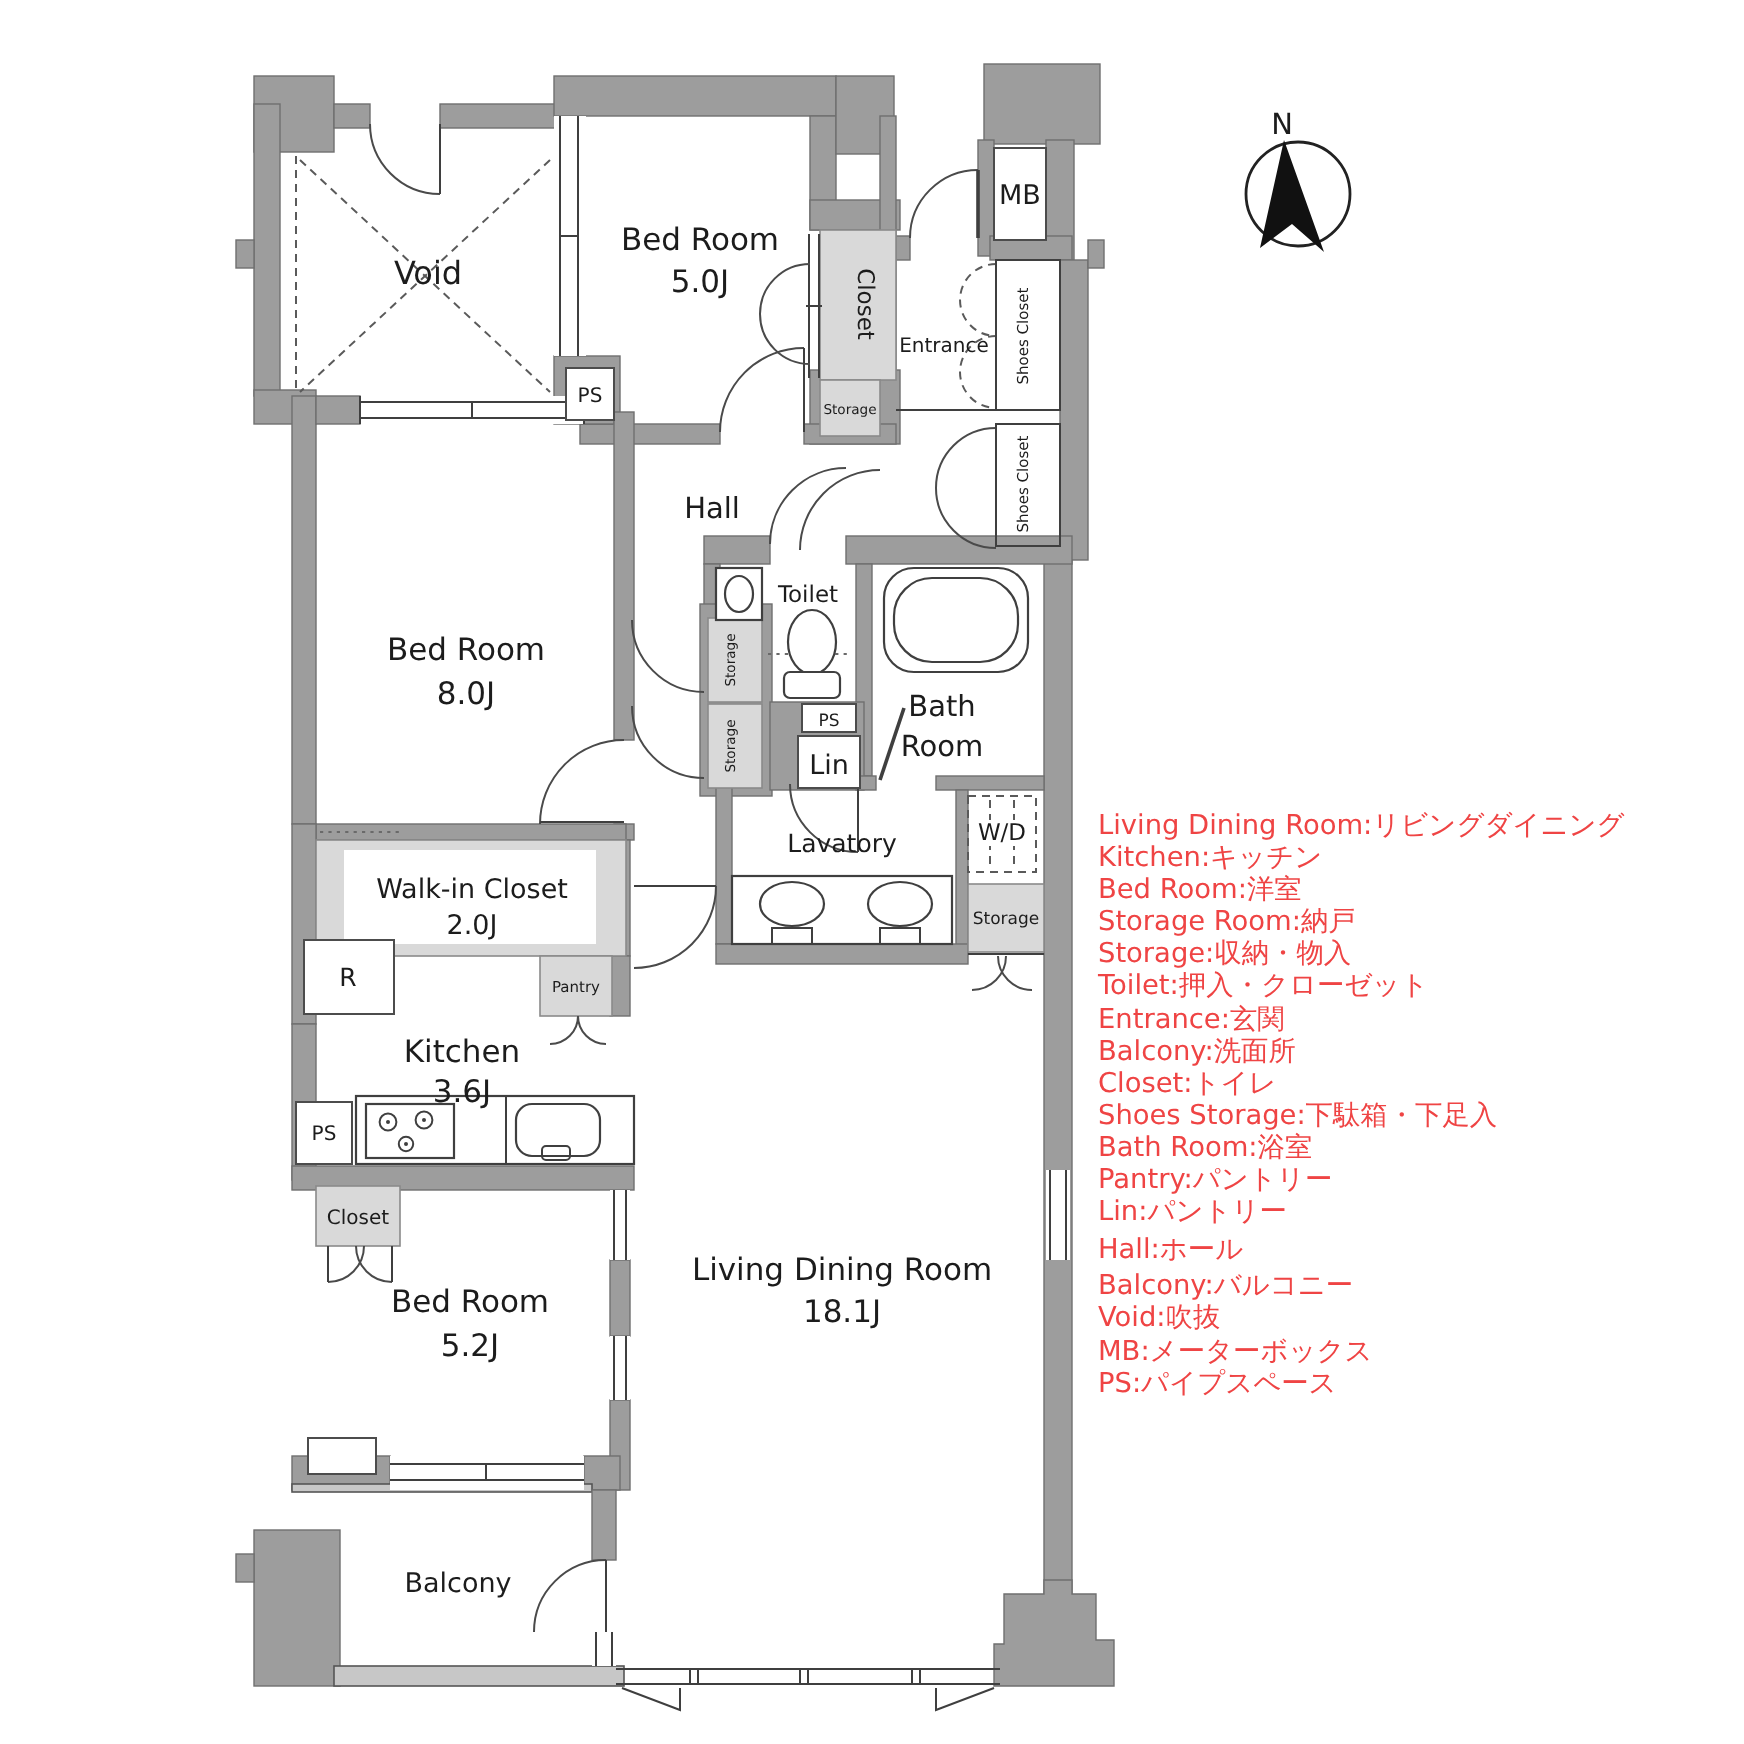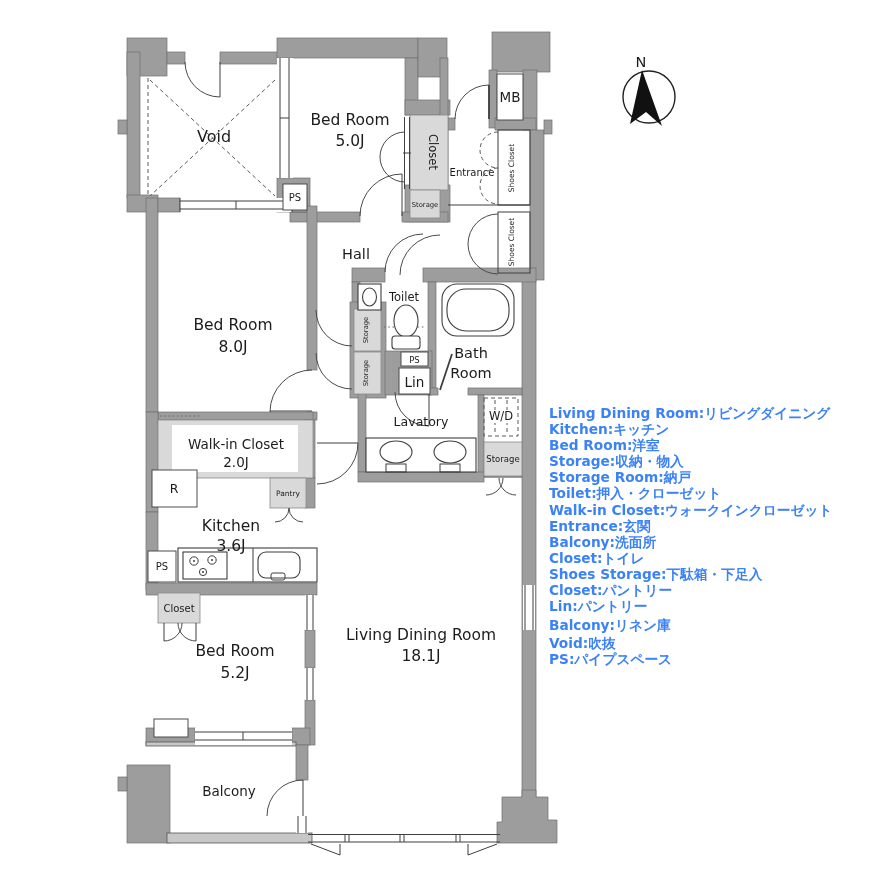--- a/index.html
+++ b/index.html
@@ -16,22 +16,22 @@
   .dash{stroke:#5a5a5a;stroke-width:1;fill:none;stroke-dasharray:4 3;}
   .dot {stroke:#6a6a6a;stroke-width:1;fill:none;stroke-dasharray:1.6 2.6;}
   .arc {stroke:#4a4a4a;stroke-width:1;fill:none;}
   .fix {stroke:#3f3f3f;stroke-width:1.1;fill:#fff;}
   text {fill:#1c1c1c;}
   .t16 {font-size:16px;} .t15 {font-size:15.5px;} .t14 {font-size:14.5px;}
   .t13 {font-size:13.5px;} .t12 {font-size:12.5px;} .t11 {font-size:11.5px;}
   .t10 {font-size:10px;} .t8 {font-size:8.5px;} .t7 {font-size:7.5px;} .t6 {font-size:6.8px;}
   .mid {text-anchor:middle;}
   
-  .legend{position:absolute;left:549px;top:405px;color:#3b82f6;
-          font-size:13.7px;line-height:16.1px;white-space:nowrap;font-weight:bold;}
+  .legend{position:absolute;left:549px;top:405px;color:#ef4444;
+          font-size:13.7px;line-height:16.1px;white-space:nowrap;}
   .legend div:nth-child(14),.legend div:nth-child(15){margin-top:2.5px;}
 </style>
 </head>
 <body>
 
 <div class="page">
 
 <svg width="872" height="872" viewBox="0 0 872 872">
 
   <g>
@@ -325,28 +325,30 @@
     <text class="t7 mid" x="288" y="496">Pantry</text>
     <text class="t7 mid" x="514" y="168" transform="rotate(-90 514 168)">Shoes Closet</text>
     <text class="t7 mid" x="514" y="242" transform="rotate(-90 514 242)">Shoes Closet</text>
   </g>
 </svg>
 
   <div class="legend">
     <div>Living Dining Room:リビングダイニング</div>
     <div>Kitchen:キッチン</div>
     <div>Bed Room:洋室</div>
+    <div>Storage Room:納戸</div>
     <div>Storage:収納・物入</div>
-    <div>Storage Room:納戸</div>
     <div>Toilet:押入・クローゼット</div>
-    <div>Walk-in Closet:ウォークインクローゼット</div>
     <div>Entrance:玄関</div>
     <div>Balcony:洗面所</div>
     <div>Closet:トイレ</div>
     <div>Shoes Storage:下駄箱・下足入</div>
-    <div>Closet:パントリー</div>
+    <div>Bath Room:浴室</div>
+    <div>Pantry:パントリー</div>
     <div>Lin:パントリー</div>
-    <div>Balcony:リネン庫</div>
+    <div>Hall:ホール</div>
+    <div>Balcony:バルコニー</div>
     <div>Void:吹抜</div>
+    <div>MB:メーターボックス</div>
     <div>PS:パイプスペース</div>
   </div>
 
 </div>
 
 </body></html>

